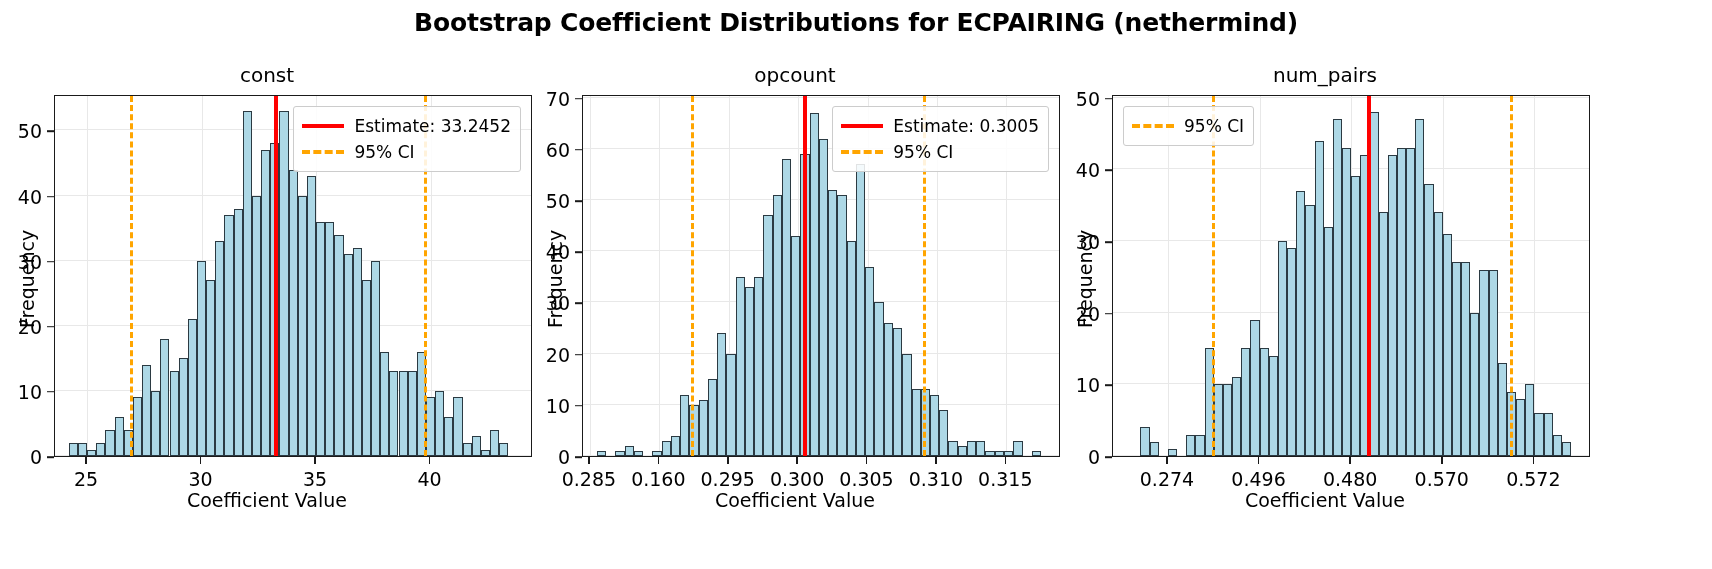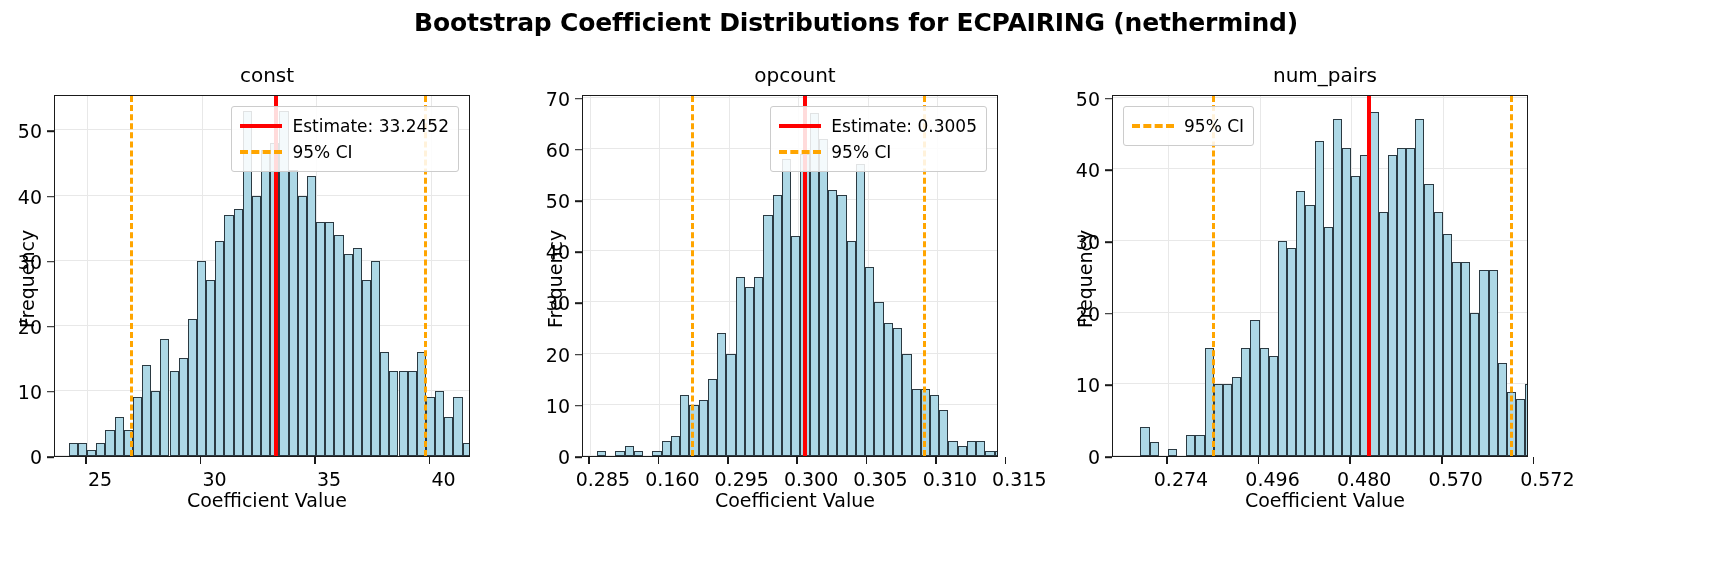--- a/index.html
+++ b/index.html
@@ -40,21 +40,21 @@
     top: 63px;
     width: 100%;
     text-align: center;
     font-size: 20px;
     font-family: "DejaVu Sans", sans-serif;
   }
   .axes {
     position: absolute;
     left: 52px;
     top: 95px;
-    width: 416px;
+    width: 478px;
     height: 362px;
     border: 1.6px solid #1a1a1a;
     box-sizing: border-box;
     background: #ffffff;
     overflow: hidden;
   }
   .gridline-h, .gridline-v {
     position: absolute;
     background: #e8e8e8;
   }
@@ -102,21 +102,20 @@
     transform: translateY(-50%);
   }
   .xtick-label {
     position: absolute;
     top: 6px;
     text-align: center;
     font-size: 19px;
     transform: translateX(-50%);
     white-space: nowrap;
     font-family: "DejaVu Sans", sans-serif;
-    margin-left: 14px;
   }
   .xtick-mark {
     position: absolute;
     top: 0;
     width: 1.6px; height: 7px;
     background: #1a1a1a;
   }
   .xlabel {
     position: absolute;
     top: 489px;

